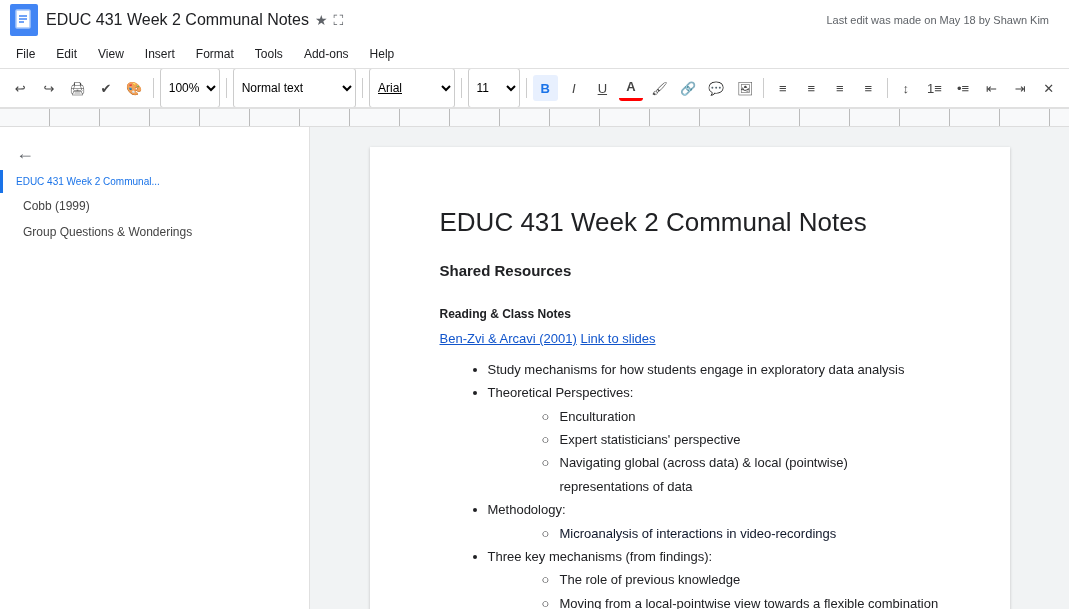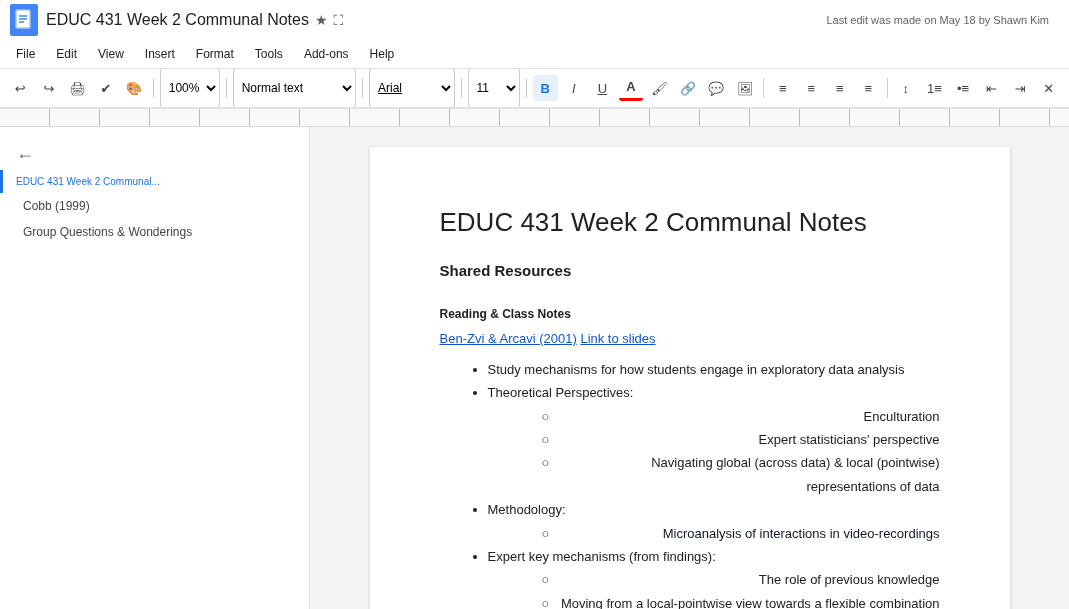--- a/index.html
+++ b/index.html
@@ -44,21 +44,21 @@
     #doc-area { flex: 1; background: #f1f3f4; overflow-y: auto; display: flex; justify-content: center; padding: 20px 0; }
     #page { background: #fff; width: 640px; min-height: 800px; box-shadow: 0 1px 3px rgba(0,0,0,0.2); padding: 60px 70px; }
 
     
     .doc-title-h1 { font-size: 26px; font-weight: 400; color: #202124; margin-bottom: 24px; }
     .doc-section-title { font-size: 15px; font-weight: 700; color: #202124; margin-bottom: 12px; }
     .doc-subsection-title { font-size: 12px; font-weight: 700; color: #202124; margin-top: 16px; margin-bottom: 8px; }
     .doc-link { color: #1155cc; text-decoration: underline; cursor: pointer; font-size: 13px; }
     .doc-text { font-size: 13px; line-height: 1.6; color: #202124; }
     .bullet-l1 { list-style: disc; margin-left: 24px; font-size: 13px; line-height: 1.8; color: #202124; }
-    .bullet-l2 { list-style: none; margin-left: 48px; font-size: 13px; line-height: 1.8; color: #202124; position: relative; text-align: right; }
+    .bullet-l2 { list-style: none; margin-left: 48px; font-size: 13px; line-height: 1.8; color: #202124; position: relative; }
     .bullet-l2::before { content: "○"; position: absolute; left: -18px; }
     .link-line { font-size: 13px; margin-bottom: 6px; }
     .section-gap { margin-bottom: 28px; }
     .small-gap { margin-bottom: 8px; }
   </style>
 </head>
 <body>
 
 <div id="top-bar">
   <div id="title-bar">
@@ -183,21 +183,21 @@
         </li>
         <li class="bullet-l1 doc-text">
           <span>Methodology:</span>
           <ul style="list-style:none;margin-left:24px;">
             <li class="bullet-l2 doc-text">
               <span style="color:#0f172a;">Microanalysis of interactions in video-recordings</span>
             </li>
           </ul>
         </li>
         <li class="bullet-l1 doc-text">
-          <span>Expert key mechanisms (from findings):</span>
+          <span>Three key mechanisms (from findings):</span>
           <ul style="list-style:none;margin-left:24px;">
             <li class="bullet-l2 doc-text">The role of previous knowledge</li>
             <li class="bullet-l2 doc-text">Moving from a local-pointwise view towards a flexible combination of local &amp; global</li>
 
           </ul>
         </li>
       </ul>
 
     </div>
   </div>

